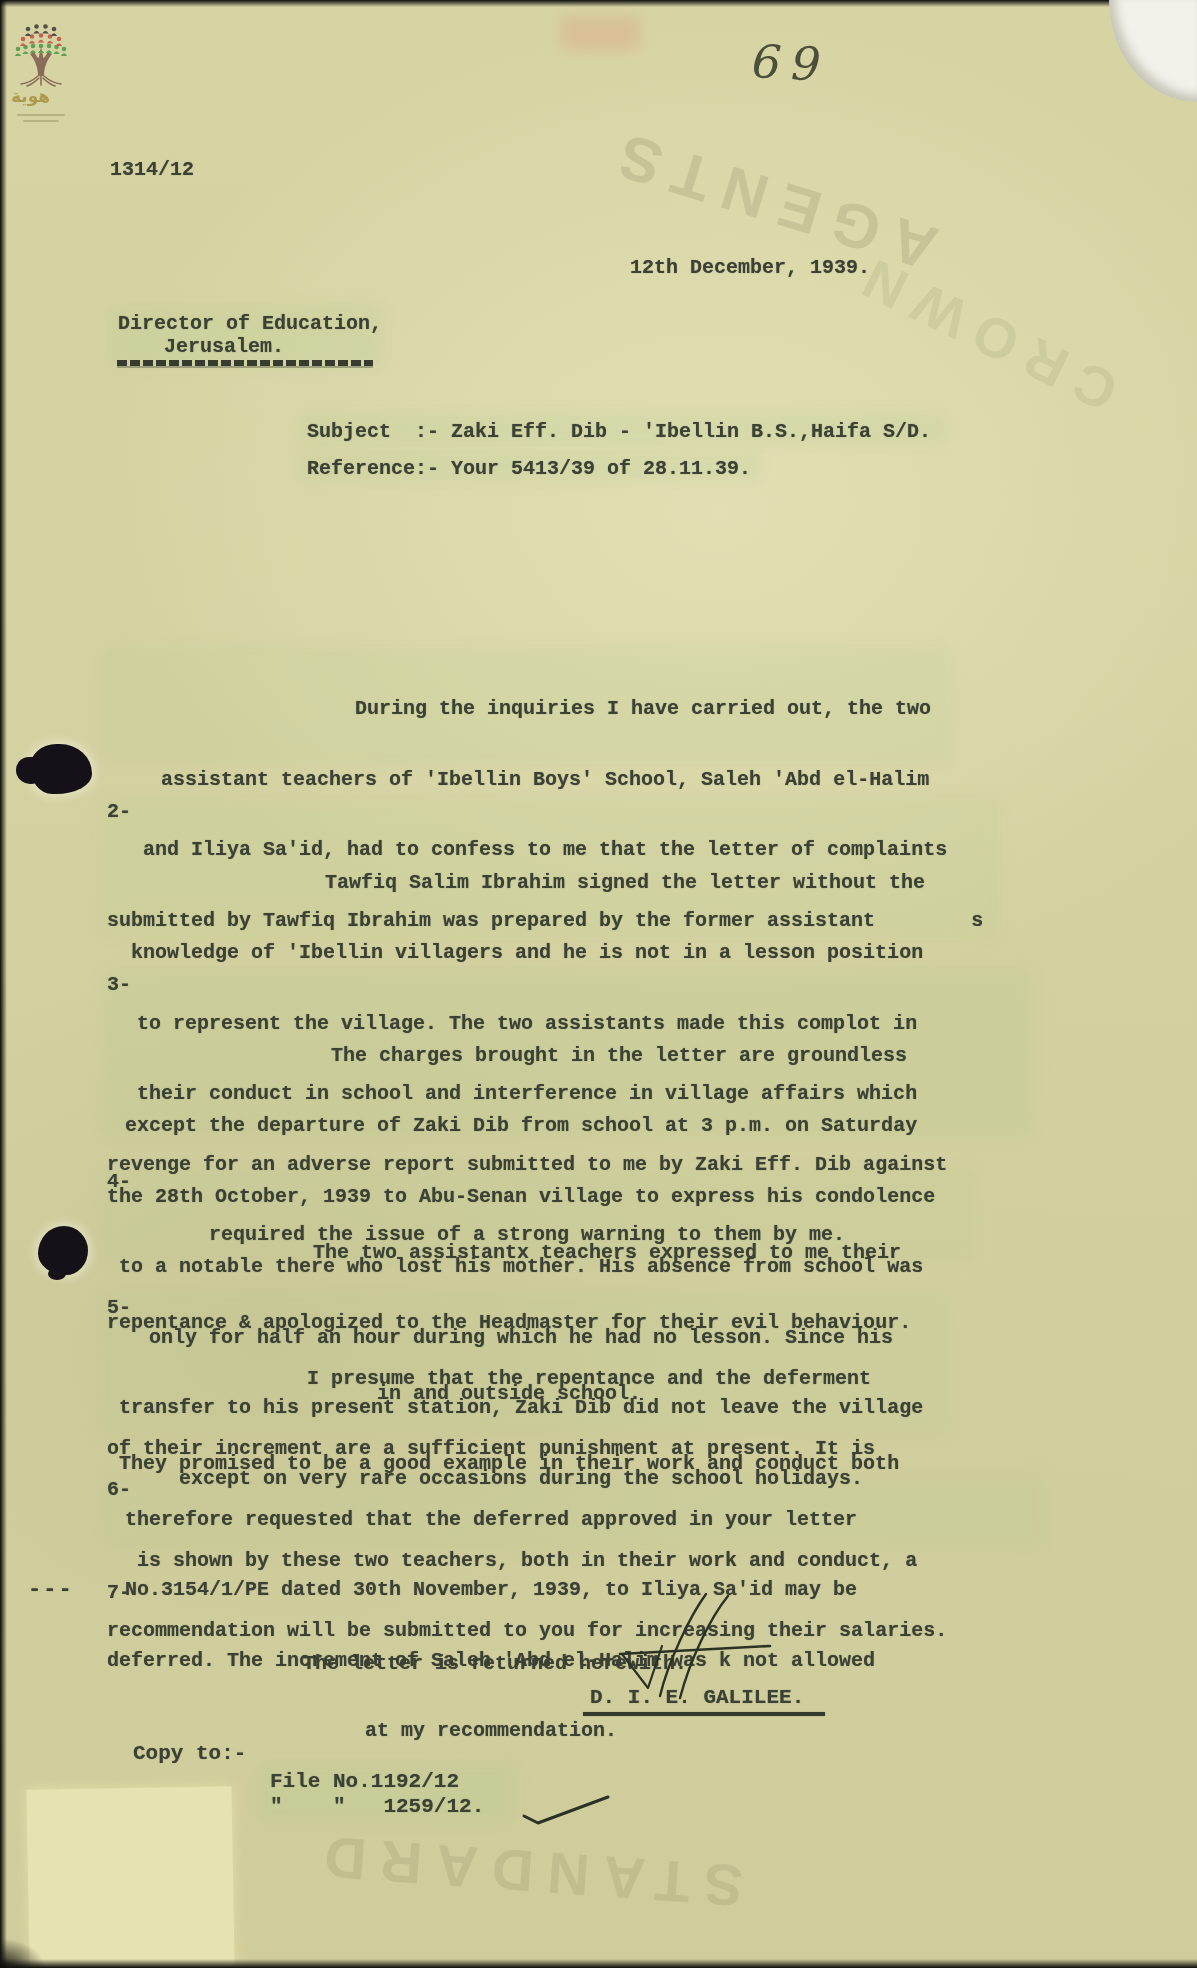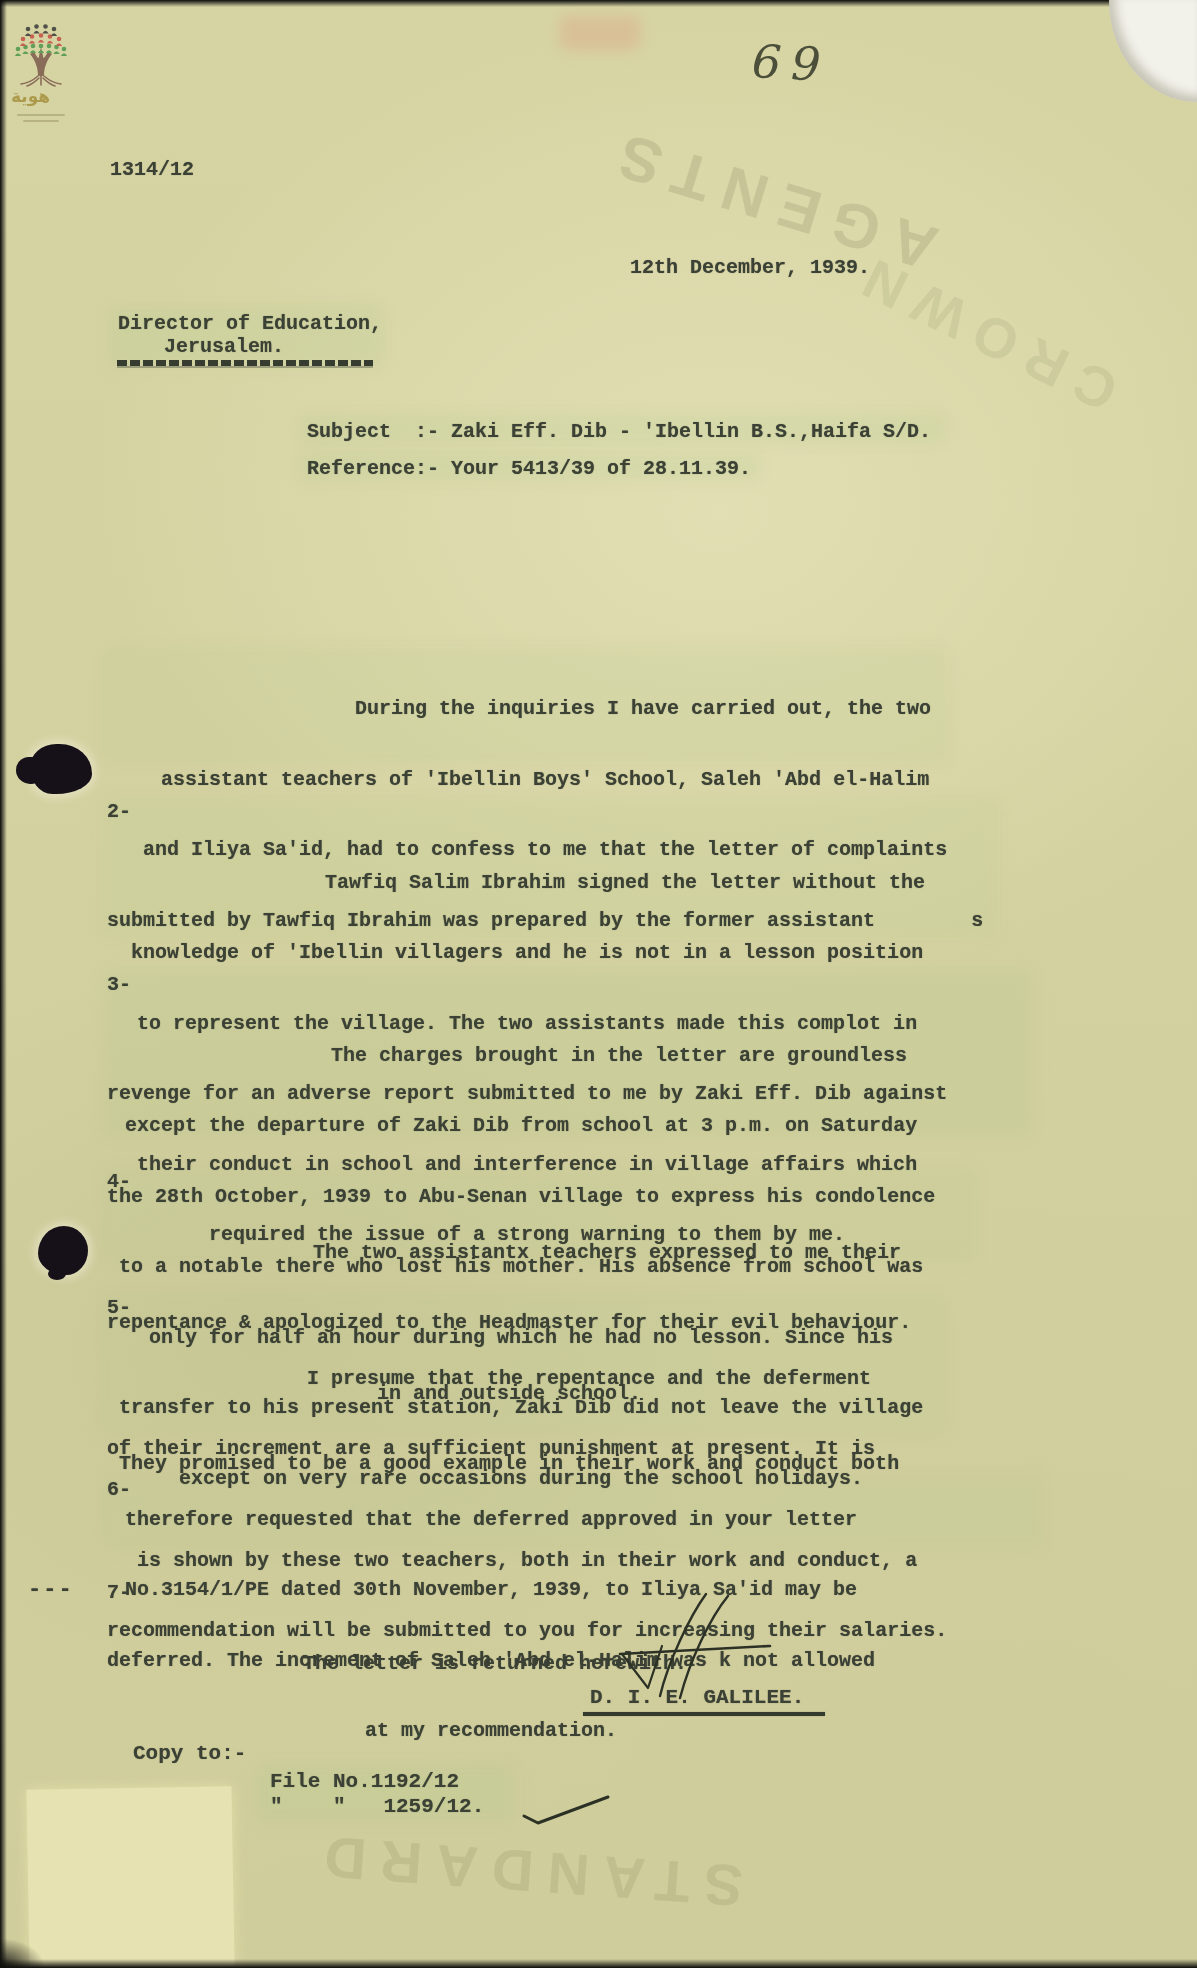--- a/index.html
+++ b/index.html
@@ -154,22 +154,22 @@
     <div class="line">assistant teachers of 'Ibellin Boys' School, Saleh 'Abd el-Halim</div>
     <div class="line">and Iliya Sa'id, had to confess to me that the letter of complaints</div>
     <div class="line">submitted by Tawfiq Ibrahim was prepared by the former assistant        s</div>
   </div>
 
   <div class="para typed" style="top:800px;">
     <span class="pnum">2-</span>
     <div class="line first">Tawfiq Salim Ibrahim signed the letter without the</div>
     <div class="line">knowledge of 'Ibellin villagers and he is not in a lesson position</div>
     <div class="line">to represent the village. The two assistants made this complot in</div>
+    <div class="line">their conduct in school and interference in village affairs which</div>
     <div class="line">revenge for an adverse report submitted to me by Zaki Eff. Dib against</div>
-    <div class="line">their conduct in school and interference in village affairs which</div>
     <div class="line">required the issue of a strong warning to them by me.</div>
   </div>
 
   <div class="para typed" style="top:973px;">
     <span class="pnum">3-</span>
     <div class="line first">The charges brought in the letter are groundless</div>
     <div class="line">except the departure of Zaki Dib from school at 3 p.m. on Saturday</div>
     <div class="line">the 28th October, 1939 to Abu-Senan village to express his condolence</div>
     <div class="line">to a notable there who lost his mother. His absence from school was</div>
     <div class="line">only for half an hour during which he had no lesson. Since his</div>

